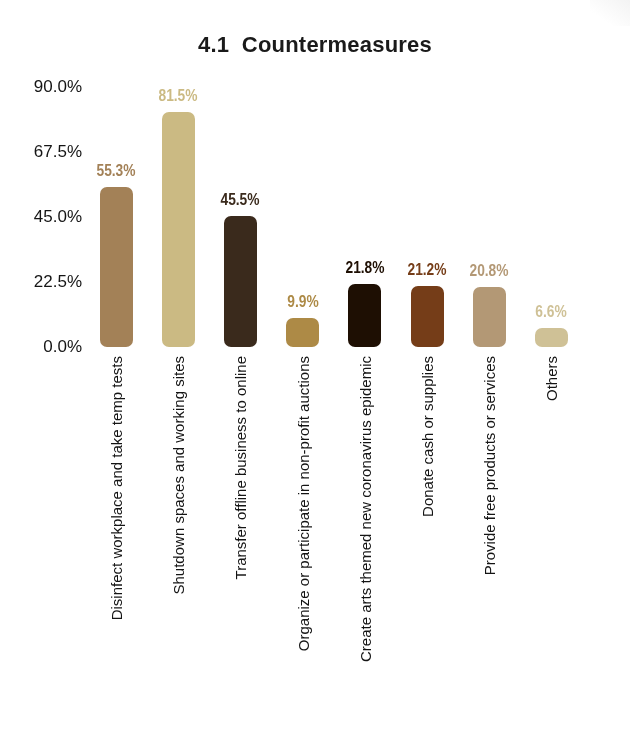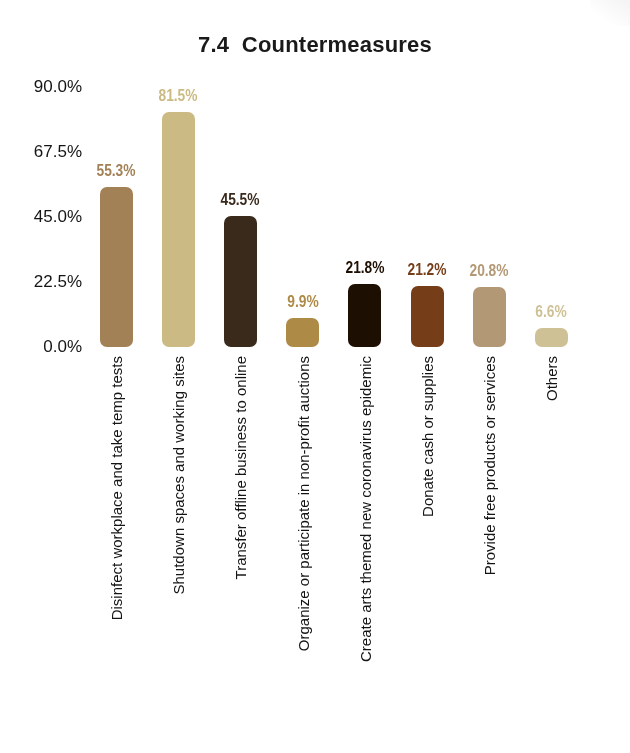--- a/index.html
+++ b/index.html
@@ -103,21 +103,21 @@
     pointer-events: none;
   }
 </style>
 </head>
 <body>
 
 <div id="chart-root">
 
   <div class="corner-artifact"></div>
 
-  <div class="chart-title">7.4  Countermeasures</div>
+  <div class="chart-title">4.1  Countermeasures</div>
 
   <div class="plot-area">
     <div id="yticks">
         <div class="ytick" style="top: 347px;">0.0%</div>
         <div class="ytick" style="top: 282px;">22.5%</div>
         <div class="ytick" style="top: 217px;">45.0%</div>
         <div class="ytick" style="top: 152px;">67.5%</div>
         <div class="ytick" style="top: 87px;">90.0%</div>
       </div>
     <div id="bars">

